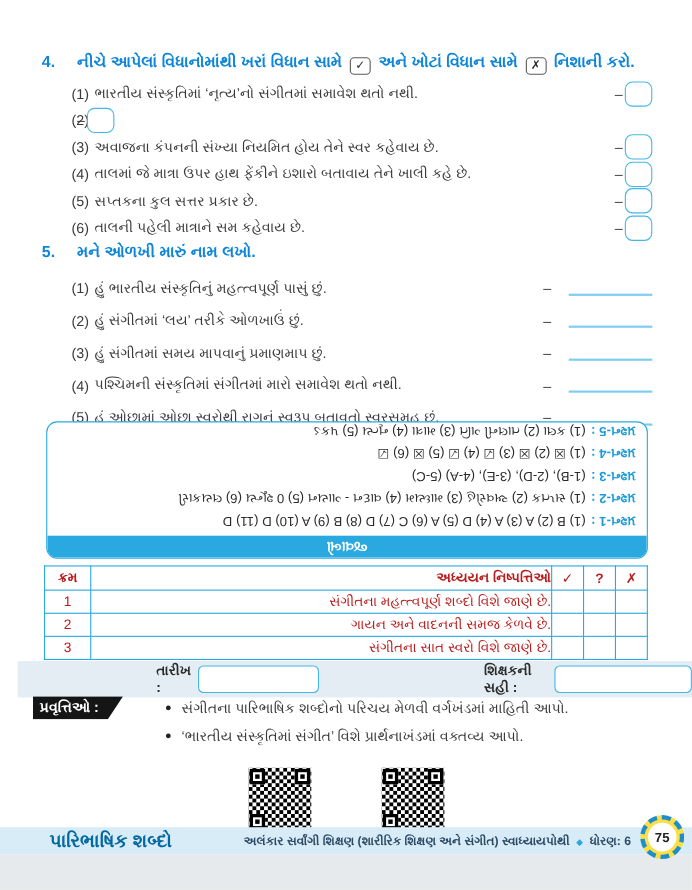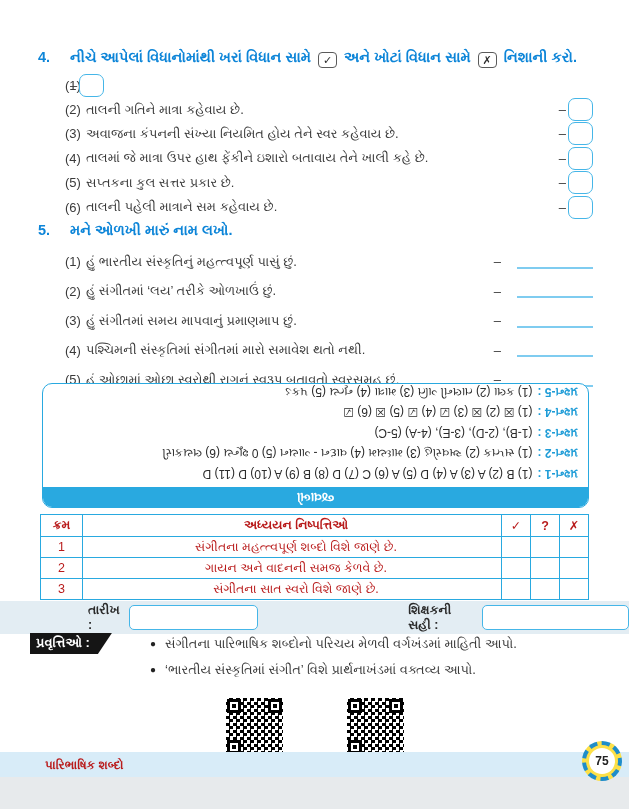--- a/index.html
+++ b/index.html
@@ -37,26 +37,26 @@
   .answers-lines { padding:3px 10px 0 10px; }
   .ans-line { font-size:12px; line-height:20.5px; white-space:nowrap; color:#2b2b2b; }
   .ans-label { color:#1e9cd7; font-weight:bold; margin-right:5px; }
 
   
   #lo-table { position:absolute; top:514px; left:40px; right:40px; border-collapse:collapse; width:549px; }
   #lo-table td, #lo-table th { border:1.6px solid #29a9e0; font-size:12.5px; color:#b91c1c; }
   #lo-table th { height:22px; font-weight:bold; }
   #lo-table td { height:21px; }
   .col-num  { width:42px; text-align:center; }
-  .col-desc { text-align:center; padding-left:8px; }
+  .col-desc { text-align:right; padding-left:8px; }
   .col-mark { width:29px; text-align:center; font-weight:bold; font-size:14px; }
 
   
-  #signband { position:absolute; top:601px; left:0; right:0; height:33px; background:#e3edf3;
-     display:flex; align-items:center; }
+  #signband { position:absolute; top:601px; left:16px; right:0; height:33px; background:#e3edf3;
+     display:flex; align-items:center;padding-left:38px; }
   .sign-label { font-size:12.5px; font-weight:bold; color:#2b2b2b; }
   .sign-input { height:25px; background:#fff; border:1.6px solid #45b6e8; border-radius:5px; }
   #date-label { margin-left:88px; }
   #date-input { width:147px; margin-left:6px; }
   #sign-label { margin-left:150px; }
   #sign-input { width:167px; margin-left:6px; }
 
   
   #activities { position:absolute; top:633px; left:0; right:0; }
   .ribbon { display:inline-block; background:#151515; color:#fff; font-weight:bold; font-size:13px;
@@ -71,21 +71,21 @@
   .qr { position:relative; width:57px; height:57px; background:#fff;
      background-image:conic-gradient(#000 25%, #fff 0 50%, #000 0 75%, #fff 0);
      background-size:7px 7px; }
   .qr .eye { position:absolute; width:14px; height:14px; border:3px solid #000; background:#fff; }
   .qr .eye::after { content:""; position:absolute; left:2px; top:2px; width:4px; height:4px; background:#000; }
   .eye.tl { top:1px; left:1px; } .eye.tr { top:1px; right:1px; } .eye.bl { bottom:1px; left:1px; }
 
   
   #footerbar { position:absolute; top:752px; left:0; right:0; height:25px; background:#d8ecf8;
      display:flex; align-items:center; }
-  #footer-left { margin-left:45px; color:#b91c1c; font-weight:bold; font-size:12px; flex:none; }
+  #footer-left { margin-left:45px; color:#0369a1; font-weight:bold; font-size:17px; flex:none; }
   #footer-center { flex:1; text-align:center; font-size:11px; font-weight:bold; color:#2c4a63; padding-left:10px; }
   #footer-center .diamond { color:#29a9e0; font-size:8px; margin:0 3px; }
   #bottomstrip { position:absolute; top:777px; left:0; right:0; bottom:0; background:#e7eaec; }
   #page-badge { position:absolute; right:7px; top:741px; width:40px; height:40px;
      border:4px dashed #1f8dc9; border-radius:50%; background:#fde047;
      display:flex; align-items:center; justify-content:center; }
   #page-badge .inner { width:26px; height:26px; background:#fff; border-radius:50%;
      display:flex; align-items:center; justify-content:center;
      font-size:12px; font-weight:bold; color:#222; }
 </style>
@@ -105,26 +105,26 @@
         <span>અને ખોટાં વિધાન સામે</span>
         <span class="inline-box">
             <span>✗</span>
           </span>
         <span>નિશાની કરો.</span>
       </span>
     </div>
     <div class="q4-items">
       <div class="q4-row">
         <span class="item-num">(1)</span>
+        <span class="item-text">ભારતીય સંસ્કૃતિમાં ‘નૃત્ય’નો સંગીતમાં સમાવેશ થતો નથી.</span>
         <span class="dash">–</span>
         <span class="ans-box"></span>
       </div>
       <div class="q4-row">
         <span class="item-num">(2)</span>
-        <span class="item-text">તાલની ગતિને માત્રા કહેવાય છે.</span>
         <span class="dash">–</span>
         <span class="ans-box"></span>
       </div>
       <div class="q4-row">
         <span class="item-num">(3)</span>
         <span class="item-text">અવાજના કંપનની સંખ્યા નિયમિત હોય તેને સ્વર કહેવાય છે.</span>
         <span class="dash">–</span>
         <span class="ans-box"></span>
       </div>
       <div class="q4-row">
@@ -270,19 +270,24 @@
     </div>
     <div class="qr">
       <span class="eye tl"></span>
       <span class="eye tr"></span>
       <span class="eye bl"></span>
     </div>
   </div>
 
   <div id="footerbar">
     <span id="footer-left">પારિભાષિક શબ્દો</span>
+    <span id="footer-center">
+      <span>અલંકાર સર્વાંગી શિક્ષણ (શારીરિક શિક્ષણ અને સંગીત) સ્વાધ્યાયપોથી</span>
+      <span class="diamond">◆</span>
+      <span>ધોરણ: 6</span>
+    </span>
   </div>
   <div id="bottomstrip"></div>
   <div id="page-badge">
     <span class="inner">75</span>
   </div>
 
 </div>
 
 </body></html>

